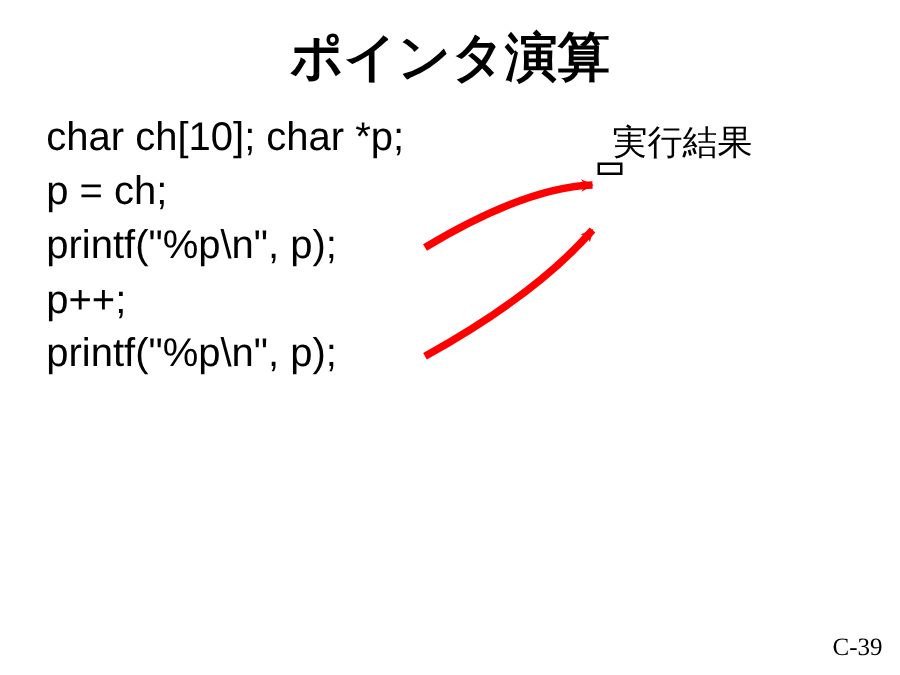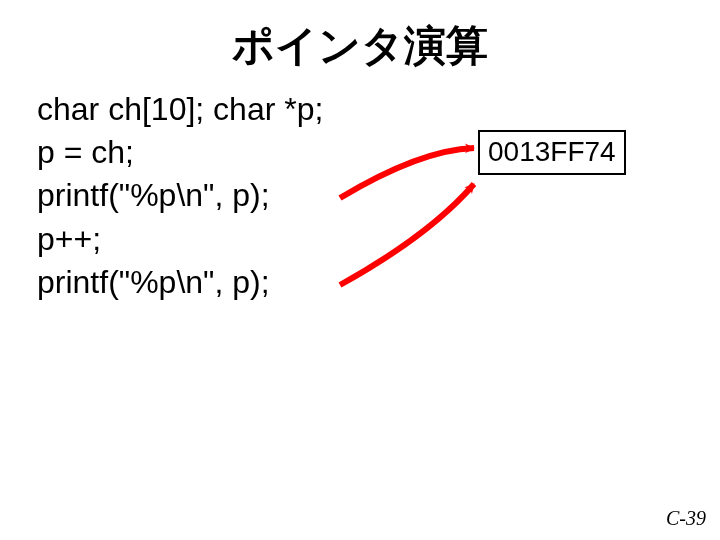--- a/index.html
+++ b/index.html
@@ -54,21 +54,20 @@
     font-family: Verdana, Geneva, sans-serif;
     font-size: 28px;
     line-height: 1.25;
   }
   .pagenum {
     position: absolute;
     right: 14px;
     bottom: 10px;
     font-size: 20px;
     font-family: "Times New Roman", serif;
-    font-style: italic;
   }
   svg.arrows {
     position: absolute;
     top: 0;
     left: 0;
     width: 720px;
     height: 540px;
     pointer-events: none;
   }
 </style>
@@ -77,23 +76,23 @@
 <div class="slide">
 
   <div class="title">ポインタ演算</div>
 
   <div class="code"><span>char ch[10]; char *p;</span>
 <span>p = ch;</span>
 <span>printf("%p\n", p);</span>
 <span>p++;</span>
 <span>printf("%p\n", p);</span></div>
 
+  <div class="result-label">実行結果</div>
 
   <div class="result-box">
-    <div>0013FF74</div>
   </div>
 
   <svg class="arrows" viewBox="0 0 720 540">
     <defs>
       <marker id="ah" markerWidth="12" markerHeight="12" refX="9" refY="5" orient="auto" markerUnits="userSpaceOnUse">
         <path d="M0,0 L10,5 L0,10 L3,5 Z" fill="#ff0000"></path>
       </marker>
     </defs>
 
     <path d="M 340 198  Q 420 150  474 148" stroke="#ff0000" stroke-width="6" fill="none" marker-end="url(#ah)"></path>

